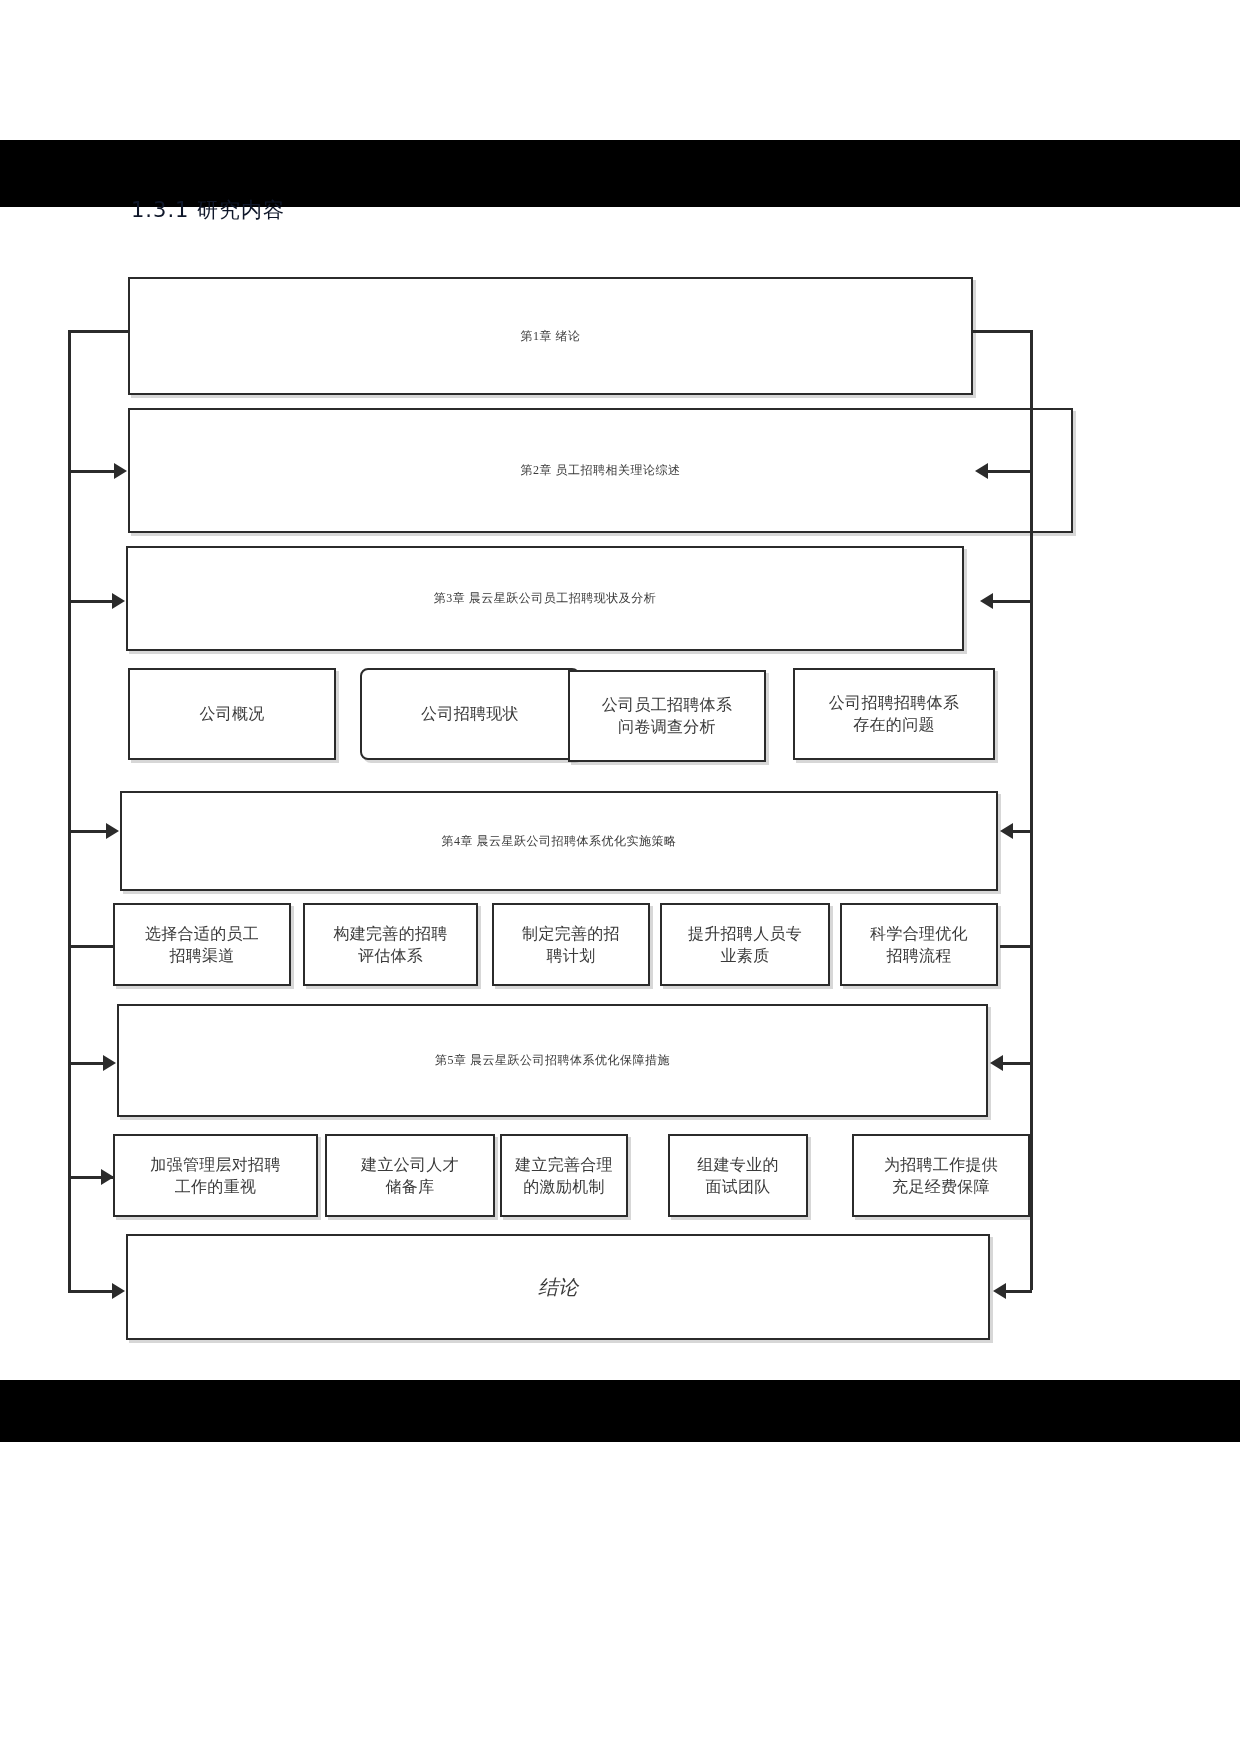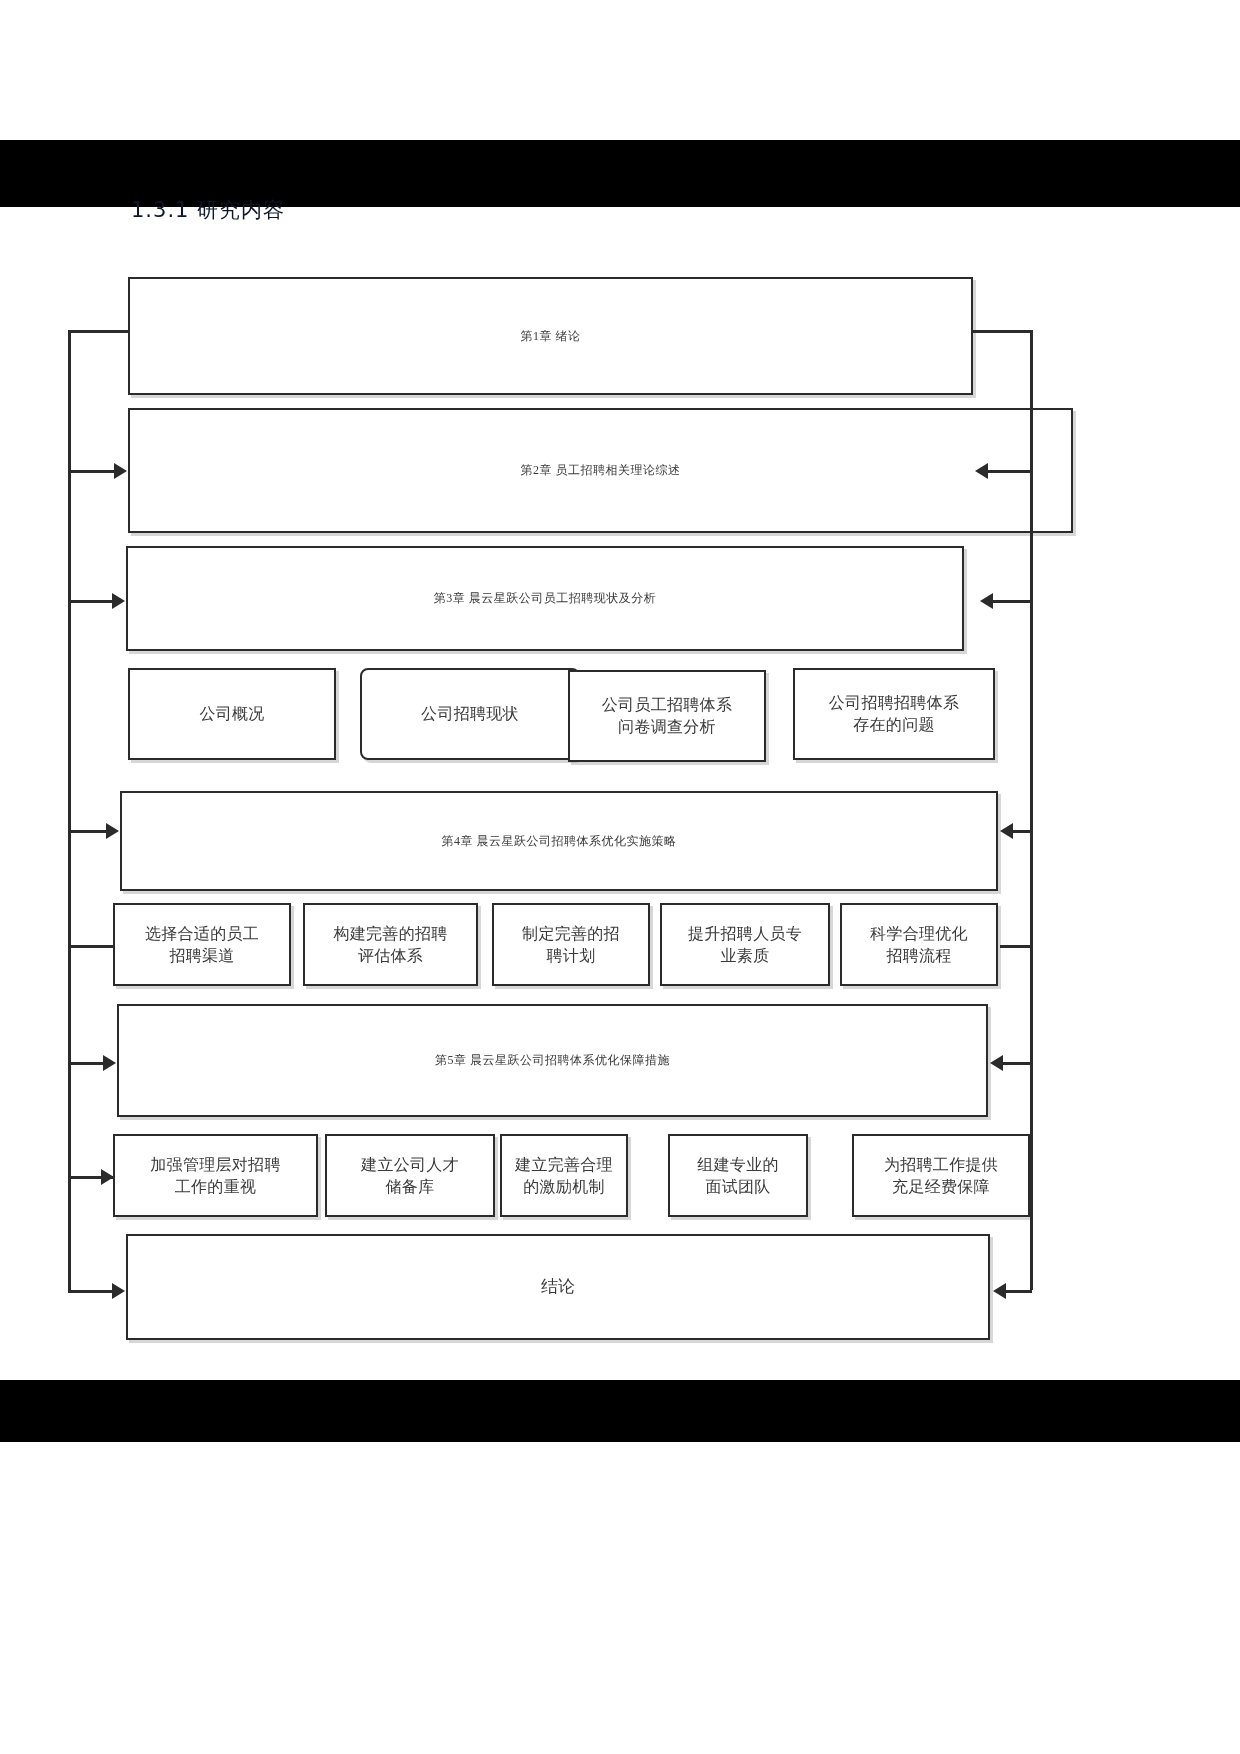--- a/index.html
+++ b/index.html
@@ -69,21 +69,22 @@
     font-size: 12px;
     letter-spacing: 0.5px;
     justify-content: center;
   }
   .node.sub {
     font-size: 16px;
     letter-spacing: 0.3px;
     padding: 2px 4px;
   }
   .node.conclusion {
-    font-size: 17px;
+    font-size: 20px;
+    font-style: italic;
   }
 
   .node-label { display: block; }
 
   
   .conn {
     position: absolute;
     background: #2b2b2b;
   }
   .conn.v { width: 2.5px; }

